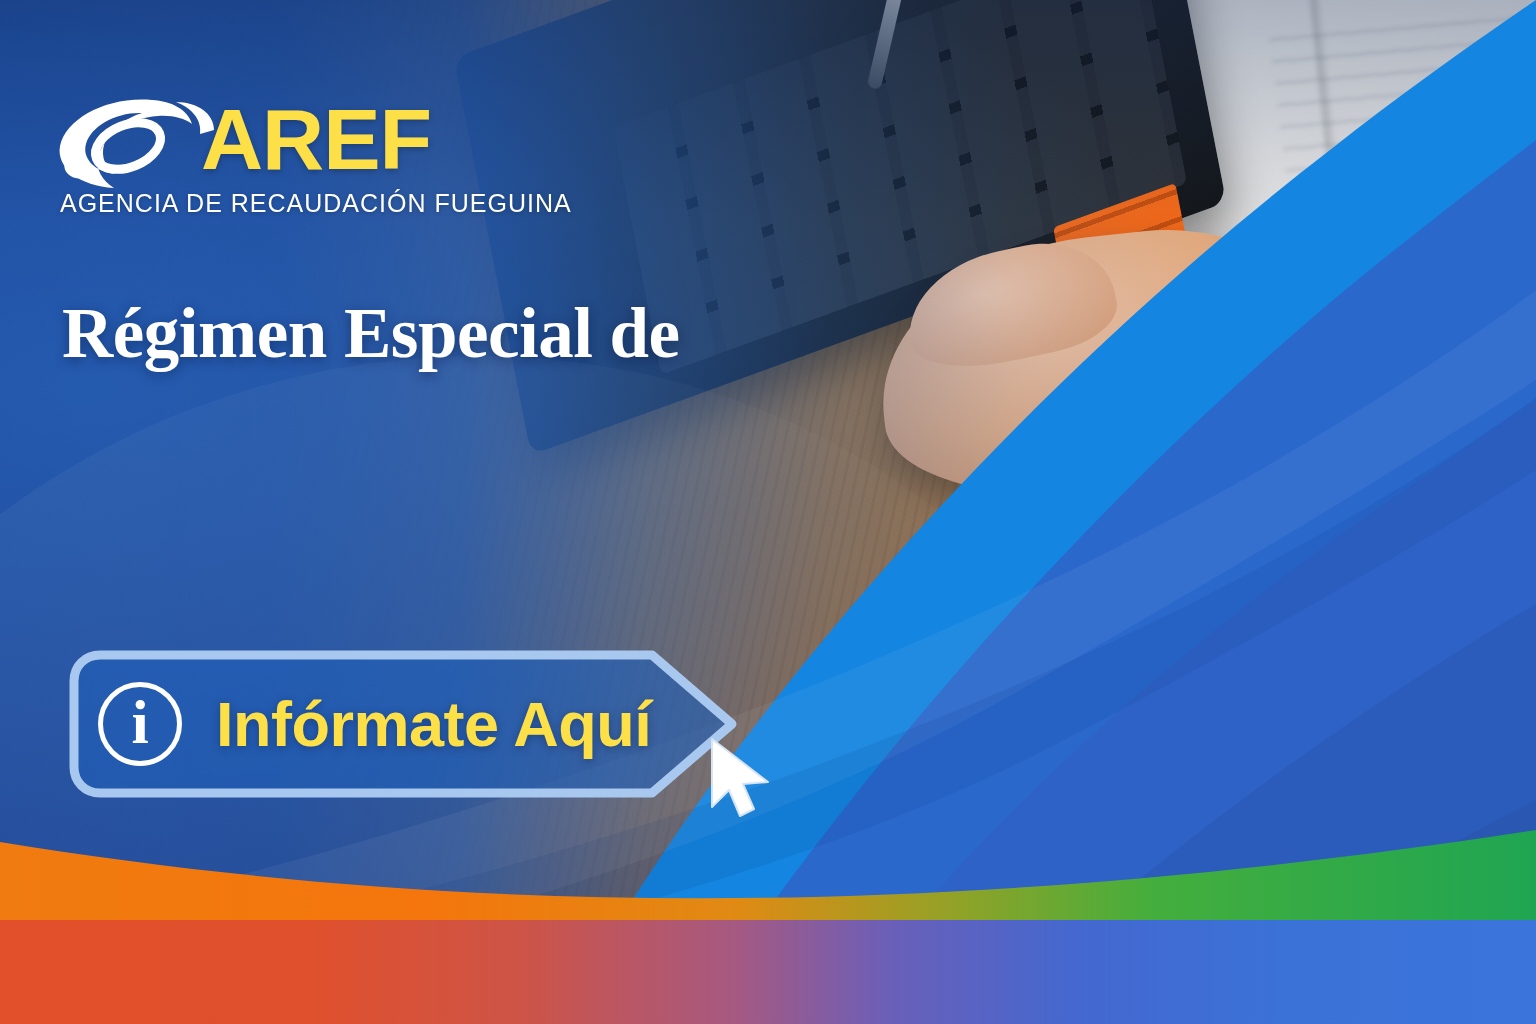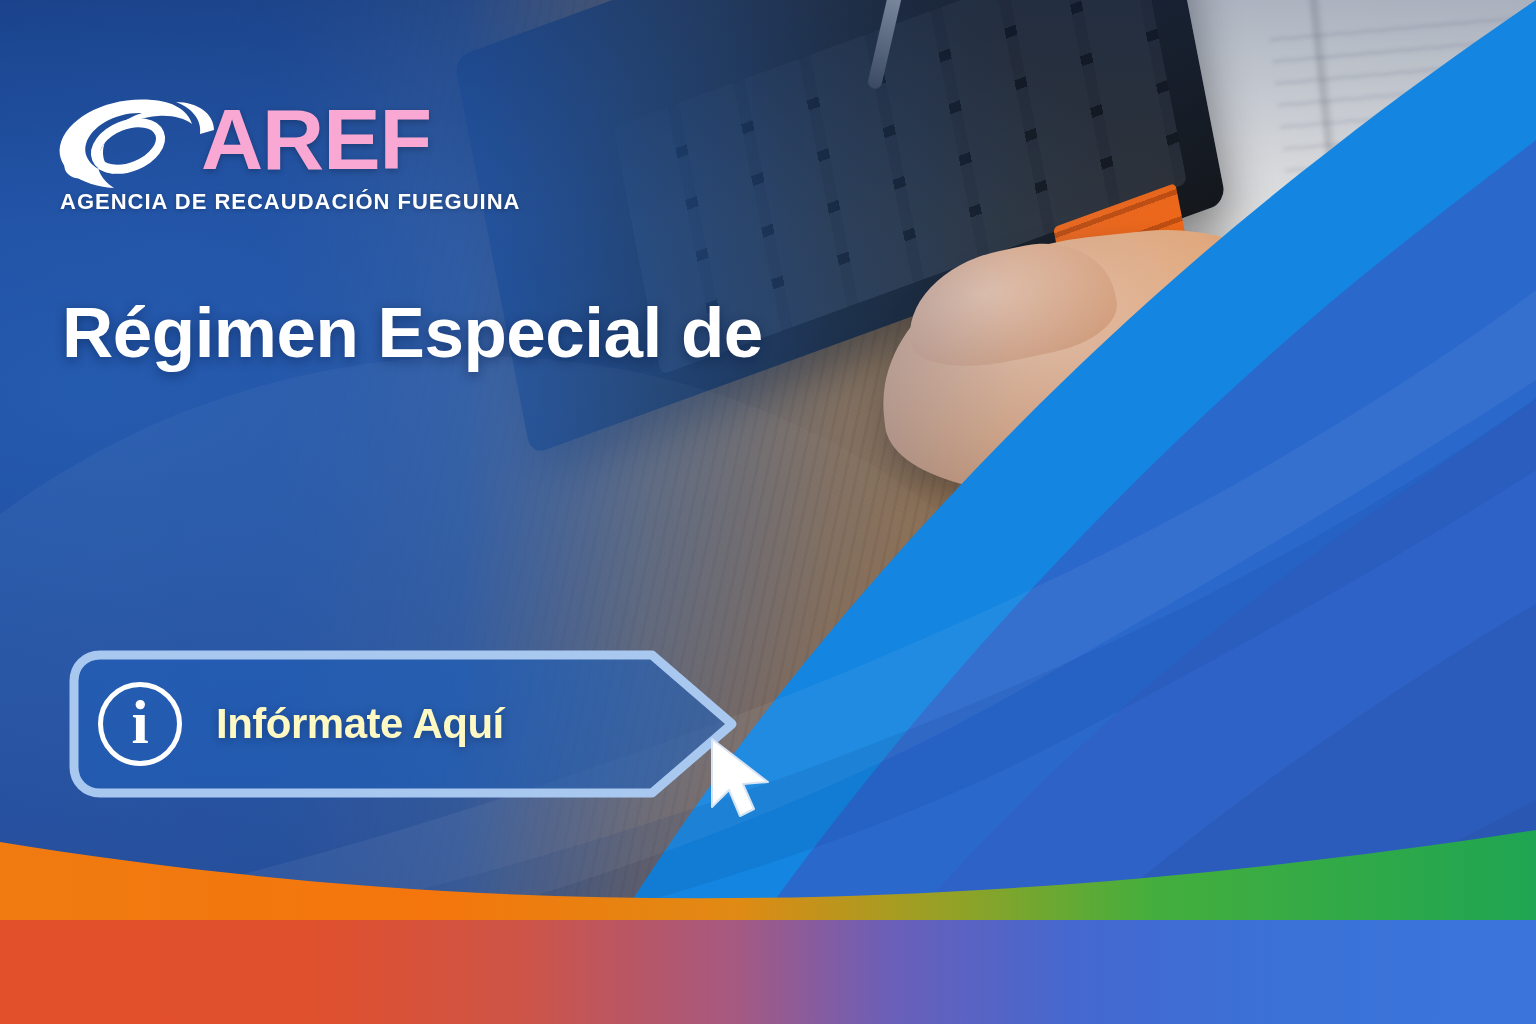--- a/index.html
+++ b/index.html
@@ -146,40 +146,41 @@
 
   
   .logo {
     position:absolute; left:56px; top:92px;
     width: 400px; height: 136px;
   }
   .logo-mark { position:absolute; left:0; top:2px; width:168px; height:100px; }
   .logo-word {
     position:absolute; left:145px; top:4px;
     font-size: 86px; font-weight: 700; letter-spacing: -1px;
-    color:#f9a8d4; line-height: 1;
+    color:#fde047; line-height: 1;
     text-shadow: 0 2px 6px rgba(0,0,0,0.25);
   }
   .logo-sub {
     position:absolute; left:4px; top:97px;
-    font-size: 22px; letter-spacing: 1.0px; font-weight: 700;
+    font-size: 25px; letter-spacing: 1.0px; font-weight: 400;
     color:#ffffff; white-space:nowrap;
     text-shadow: 0 1px 4px rgba(0,0,0,0.25);
   }
 
   
   .headline {
     position:absolute; left:62px; top:292px;
     width: 960px;
     color:#fff;
     font-size: 71px;
     font-weight: 700;
     line-height: 1.165;
     letter-spacing: -0.5px;
     text-shadow: 0 3px 12px rgba(0,20,60,0.45);
+    font-family: Liberation Serif, serif;
   }
   .headline div { white-space: nowrap; }
 
   
   .cta {
     position:absolute; left:64px; top:645px;
     width: 690px; height: 158px;
     cursor: pointer;
   }
   .cta svg { position:absolute; inset:0; width:100%; height:100%; }
@@ -194,21 +195,21 @@
     border-radius: 50%;
     display:flex; align-items:center; justify-content:center;
     box-sizing: border-box;
   }
   .info-icon span {
     font-family: "Liberation Serif", "DejaVu Serif", serif;
     font-size: 62px; font-weight: 700; color:#fff; line-height: 1;
     margin-top: -4px;
   }
   .cta-label {
-    font-size: 42px; font-weight: 700; color:#fef9c3;
+    font-size: 63px; font-weight: 700; color:#fde047;
     letter-spacing: -0.5px; white-space:nowrap;
     text-shadow: 0 2px 8px rgba(0,20,60,0.35);
   }
   .cursor-arrow {
     position:absolute; left:706px; top:735px;
     width: 70px; height: 86px;
   }
 
   
   .bands { position:absolute; left:0; bottom:0; width:100%; height:200px; }

